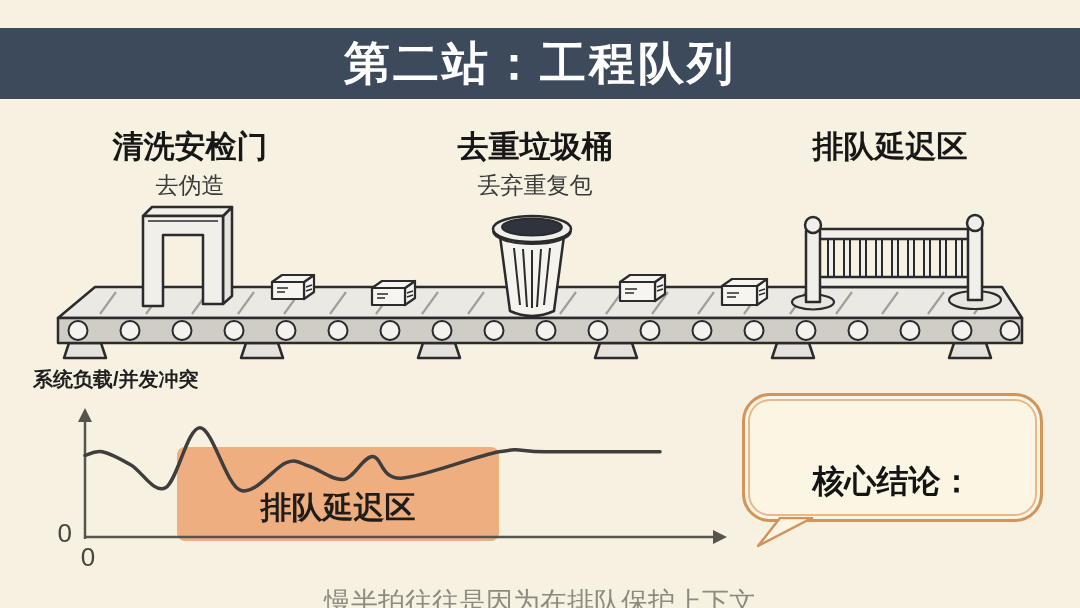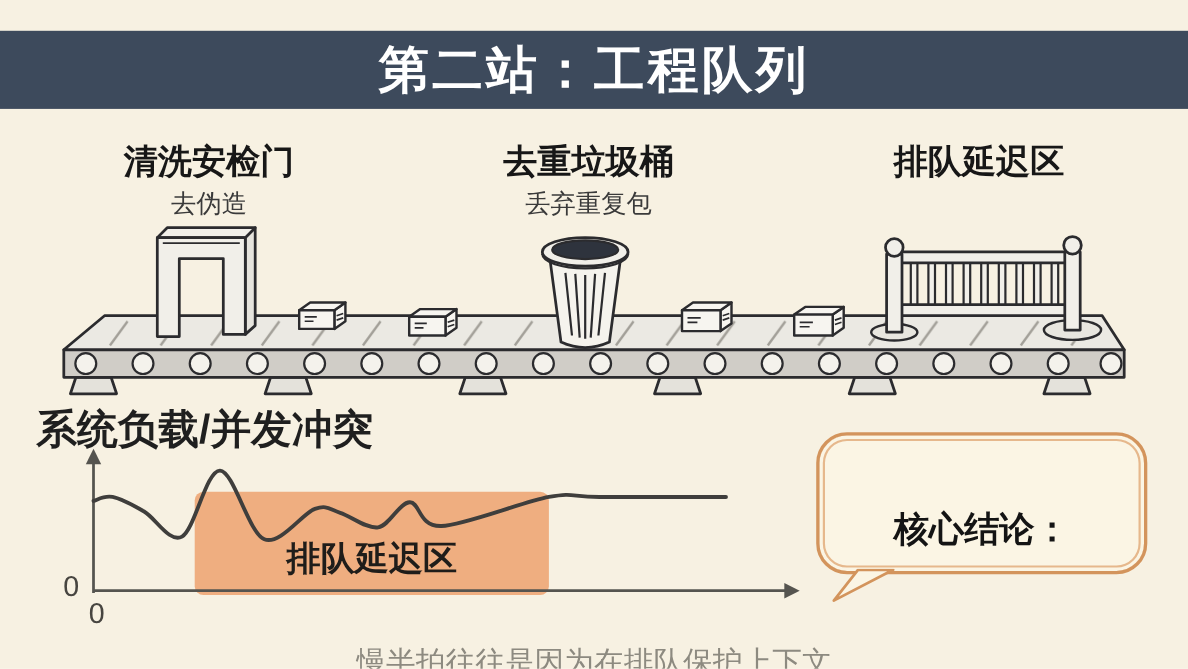--- a/index.html
+++ b/index.html
@@ -17,21 +17,21 @@
   .banner-title{
     color:var(--banner-text,#fff);font-size:46px;font-weight:700;letter-spacing:3px;
   }
   
   .station{position:absolute;top:130px;width:250px;text-align:center;}
   .station-title{font-size:31px;font-weight:700;color:#171717;line-height:1.1;}
   .station-sub{font-size:23px;color:#3a3a3a;margin-top:6px;}
   .st1{left:65px;} .st2{left:410px;} .st3{left:765px;}
   
   .chart-title{
-    position:absolute;left:33px;top:366px;font-size:37px;font-weight:700;color:#1f1f1f;
+    position:absolute;left:33px;top:366px;font-size:20px;font-weight:700;color:#1f1f1f;
   }
   svg{position:absolute;display:block;}
   svg text{font-family:"Liberation Sans","DejaVu Sans",sans-serif;}
   
   .bubble{
     position:absolute;left:742px;top:393px;width:301px;height:129px;
     background:var(--bubble-bg,#fbf5e4);
     border:3px solid var(--bubble-border,#d3945c);
     border-radius:28px;
     box-shadow:inset 0 0 0 3px var(--bubble-bg,#fbf5e4),inset 0 0 0 5px #e6b88c;

